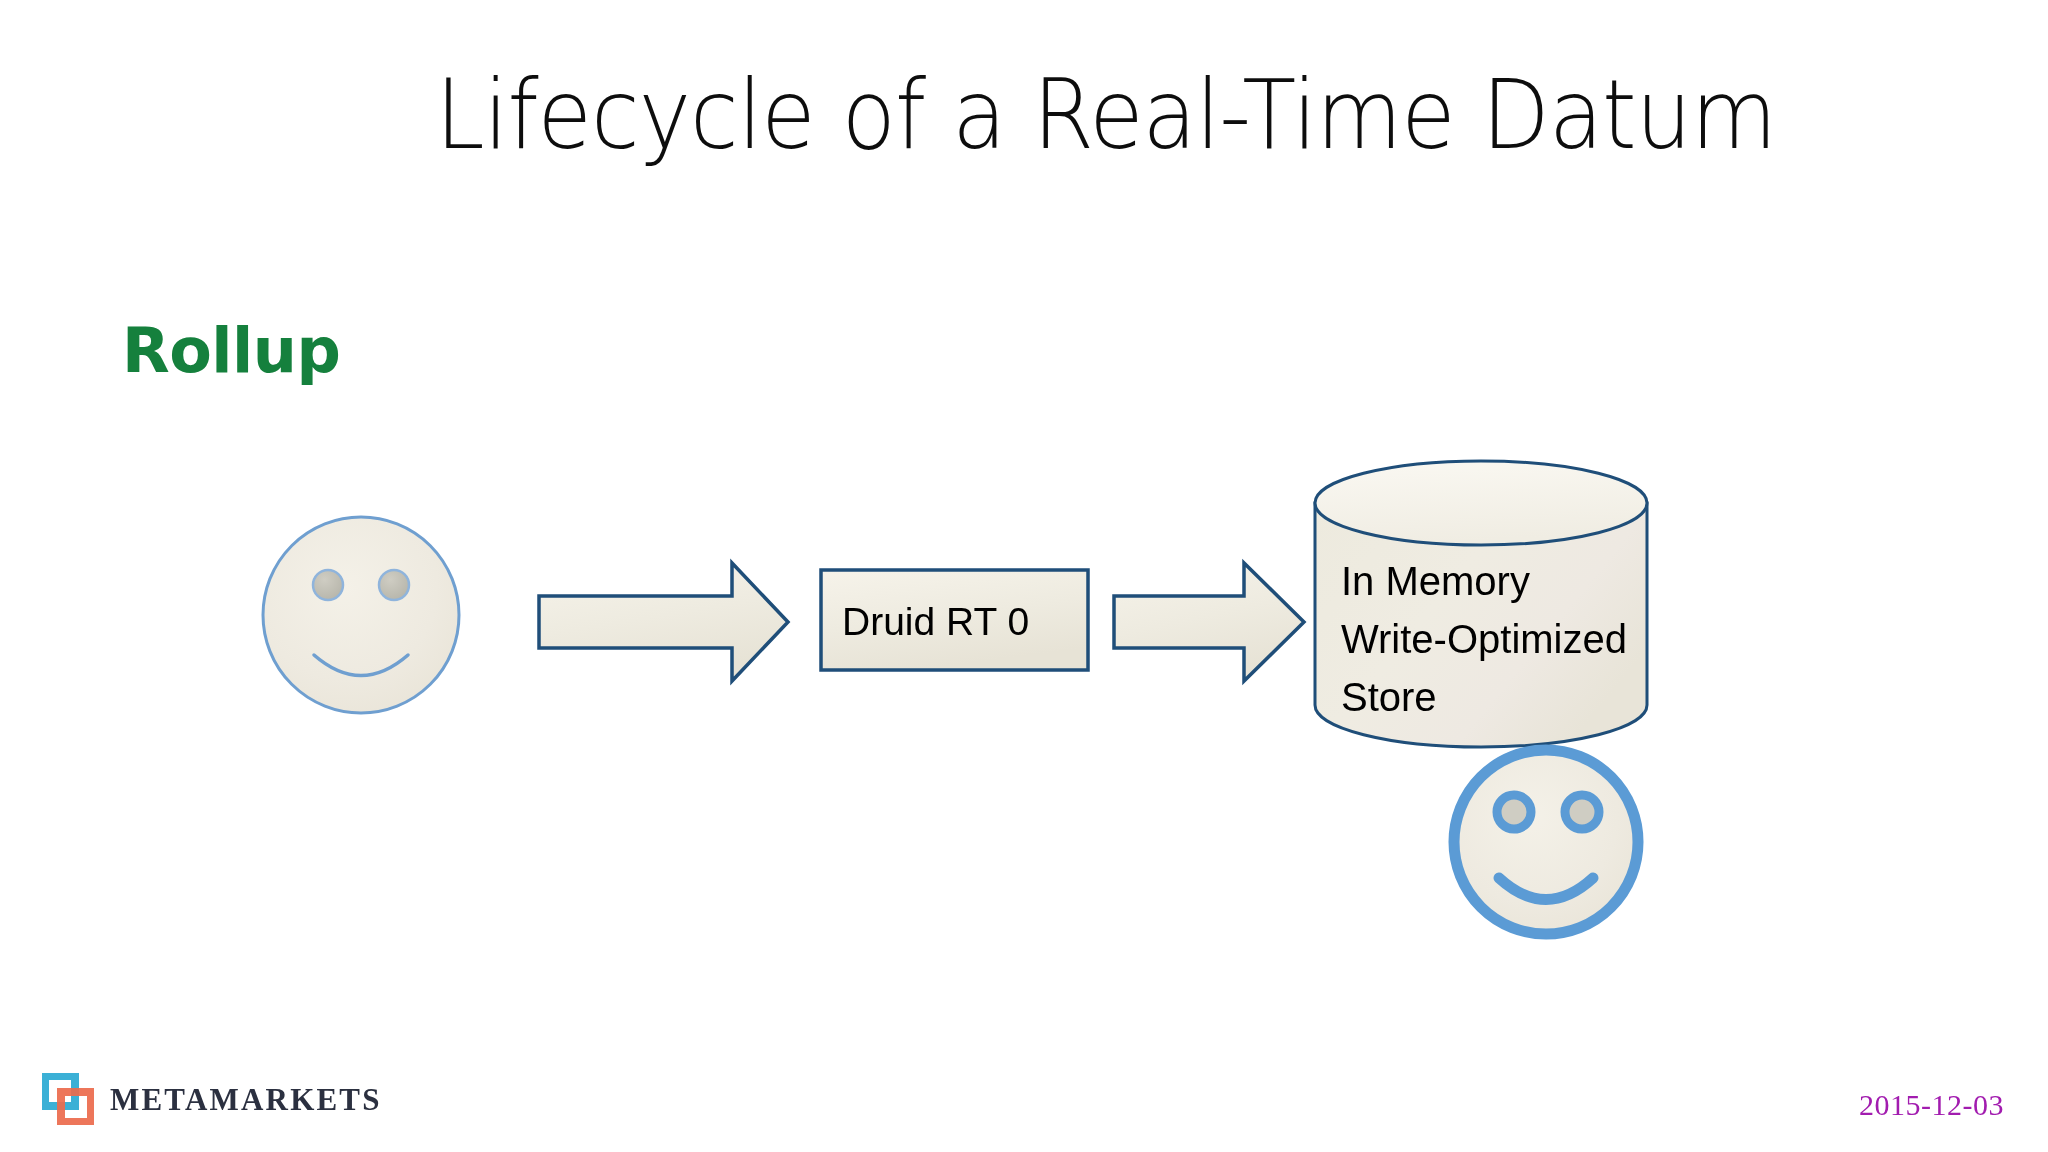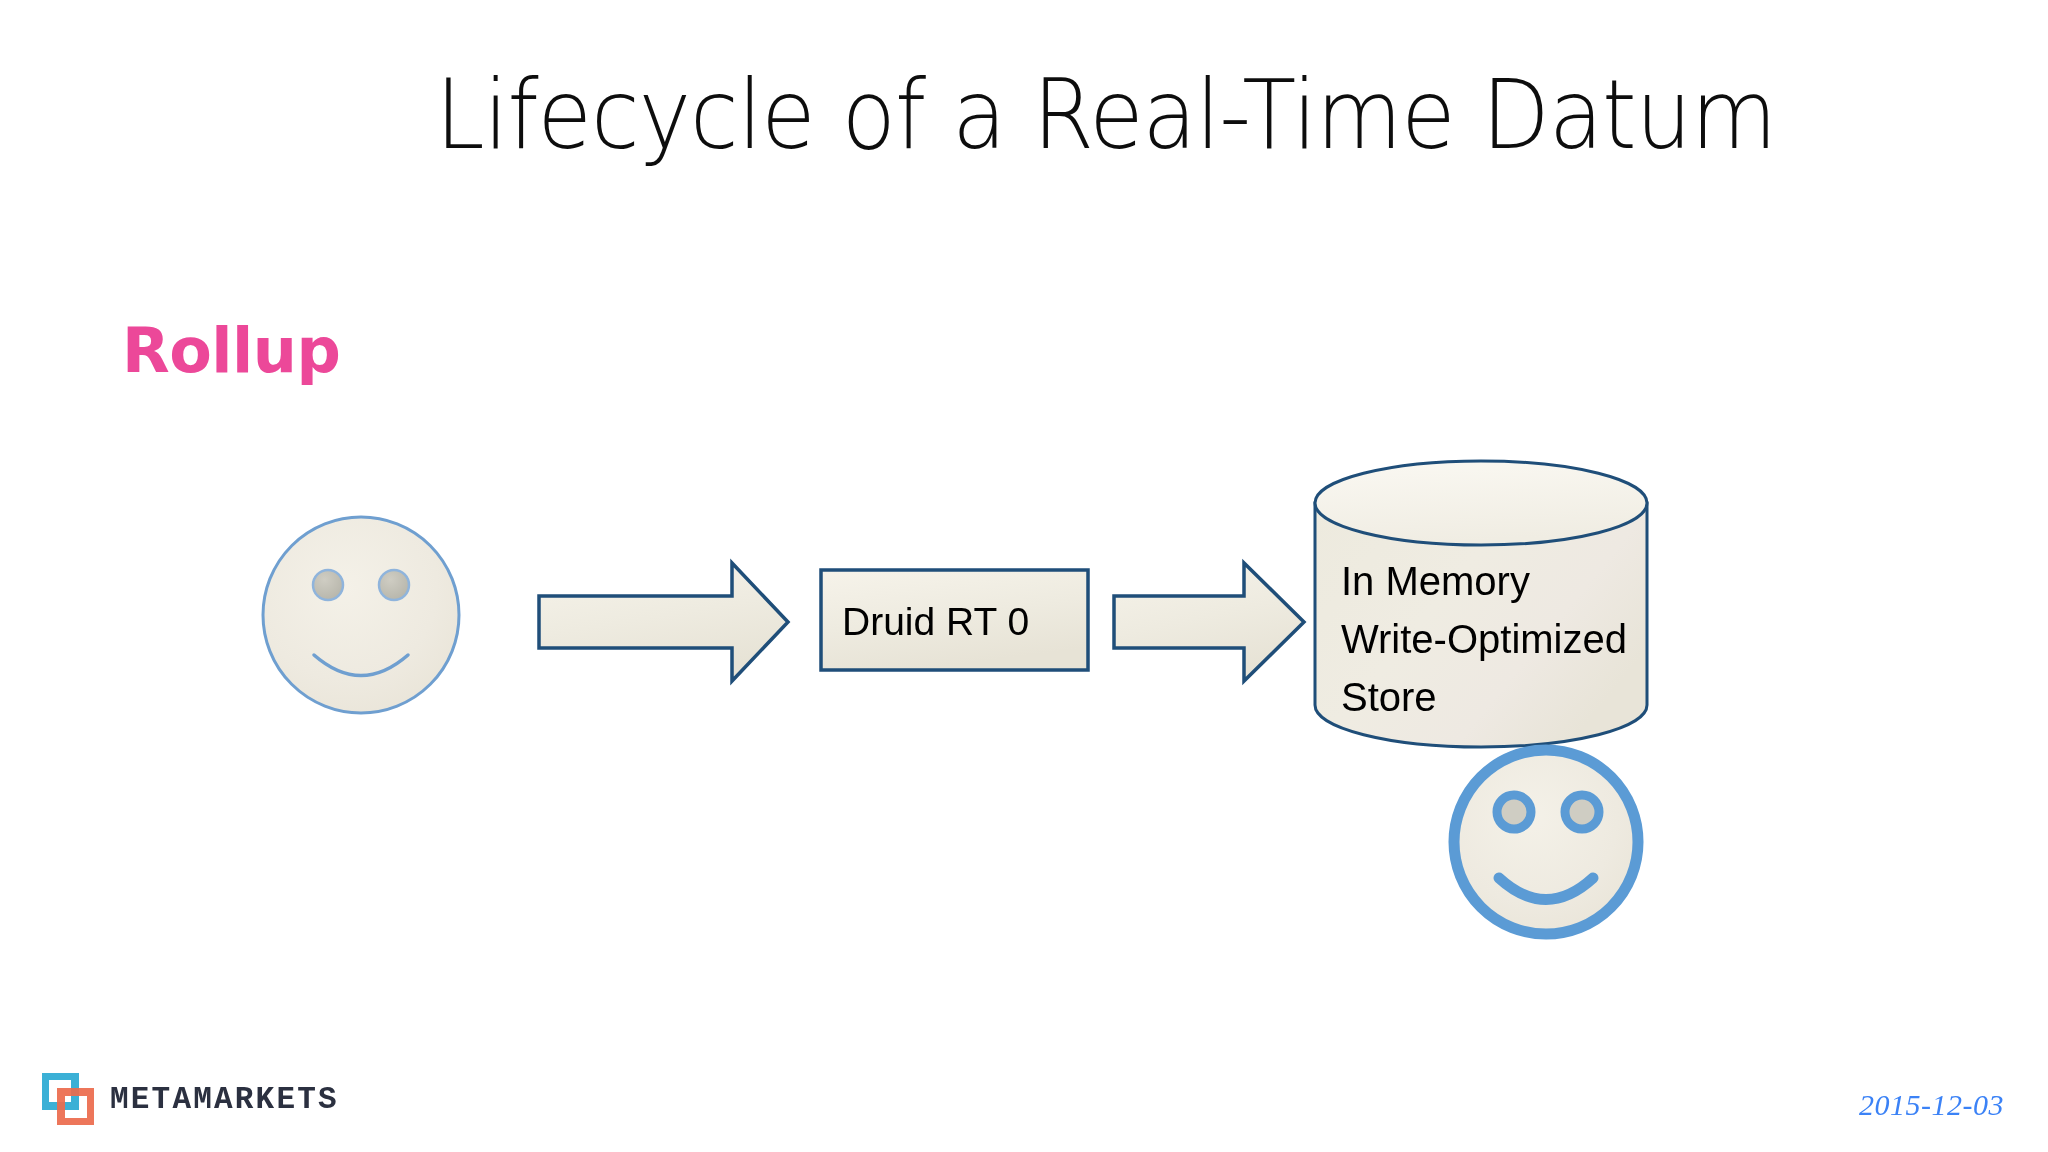--- a/index.html
+++ b/index.html
@@ -42,21 +42,21 @@
 
   
   .section-heading {
     position: absolute;
     left: 122px;
     top: 320px;
     font-family: "DejaVu Sans", "Liberation Sans", sans-serif;
     font-weight: 700;
     font-size: 62px;
     line-height: 1;
-    color: #ec4899;
+    color: #15803d;
     letter-spacing: -0.5px;
   }
 
   
   .diagram {
     position: absolute;
     left: 16px;
     top: 400px;
     width: 1787px;
     height: 620px;
@@ -75,36 +75,35 @@
     align-items: center;
     gap: 16px;
   }
   .logo-mark {
     width: 52px;
     height: 52px;
     position: relative;
     flex: 0 0 auto;
   }
   .logo-wordmark {
-    font-family: Liberation Mono, monospace;
+    font-family: Liberation Serif, serif;
     font-weight: 700;
     font-size: 31px;
     letter-spacing: 2.2px;
     color: #2b3040;
     line-height: 1;
   }
 
   .footer-date {
     position: absolute;
     right: 44px;
     top: 1088px;
     font-family: "Liberation Serif", "DejaVu Serif", serif;
-    font-style: italic;
     font-size: 30px;
-    color: #3b82f6;
+    color: #a21caf;
     letter-spacing: 0.5px;
   }
 
   .dg-text {
     font-family: "Liberation Sans", "DejaVu Sans", sans-serif;
     fill: #000000;
   }
 </style>
 </head>
 <body>

